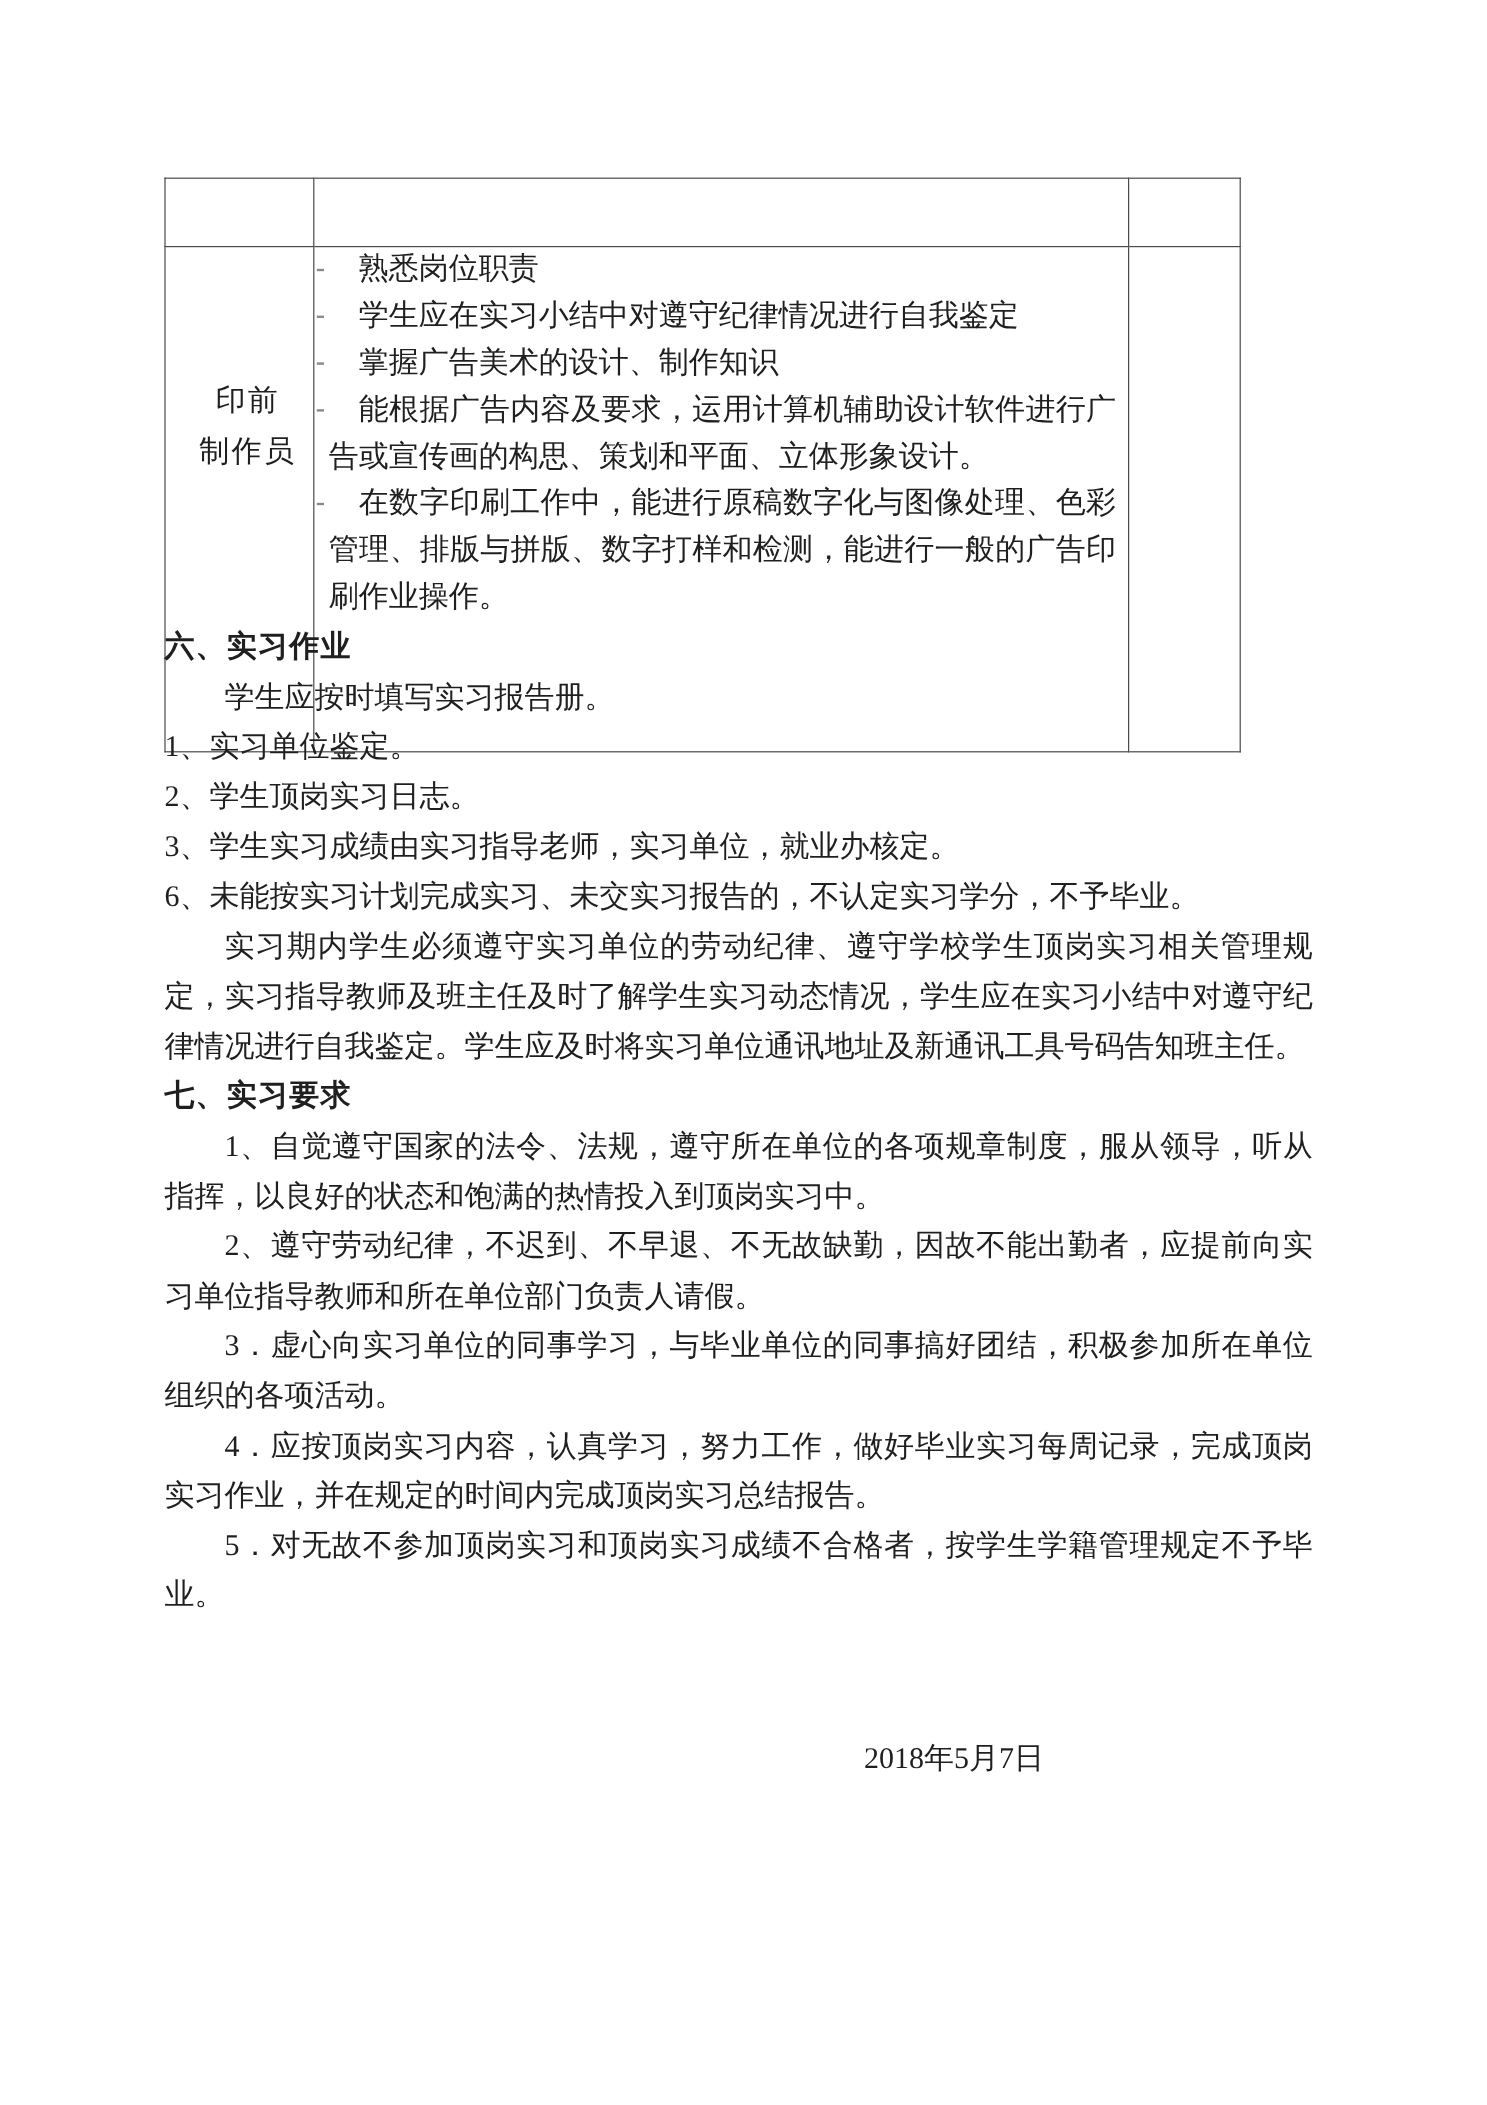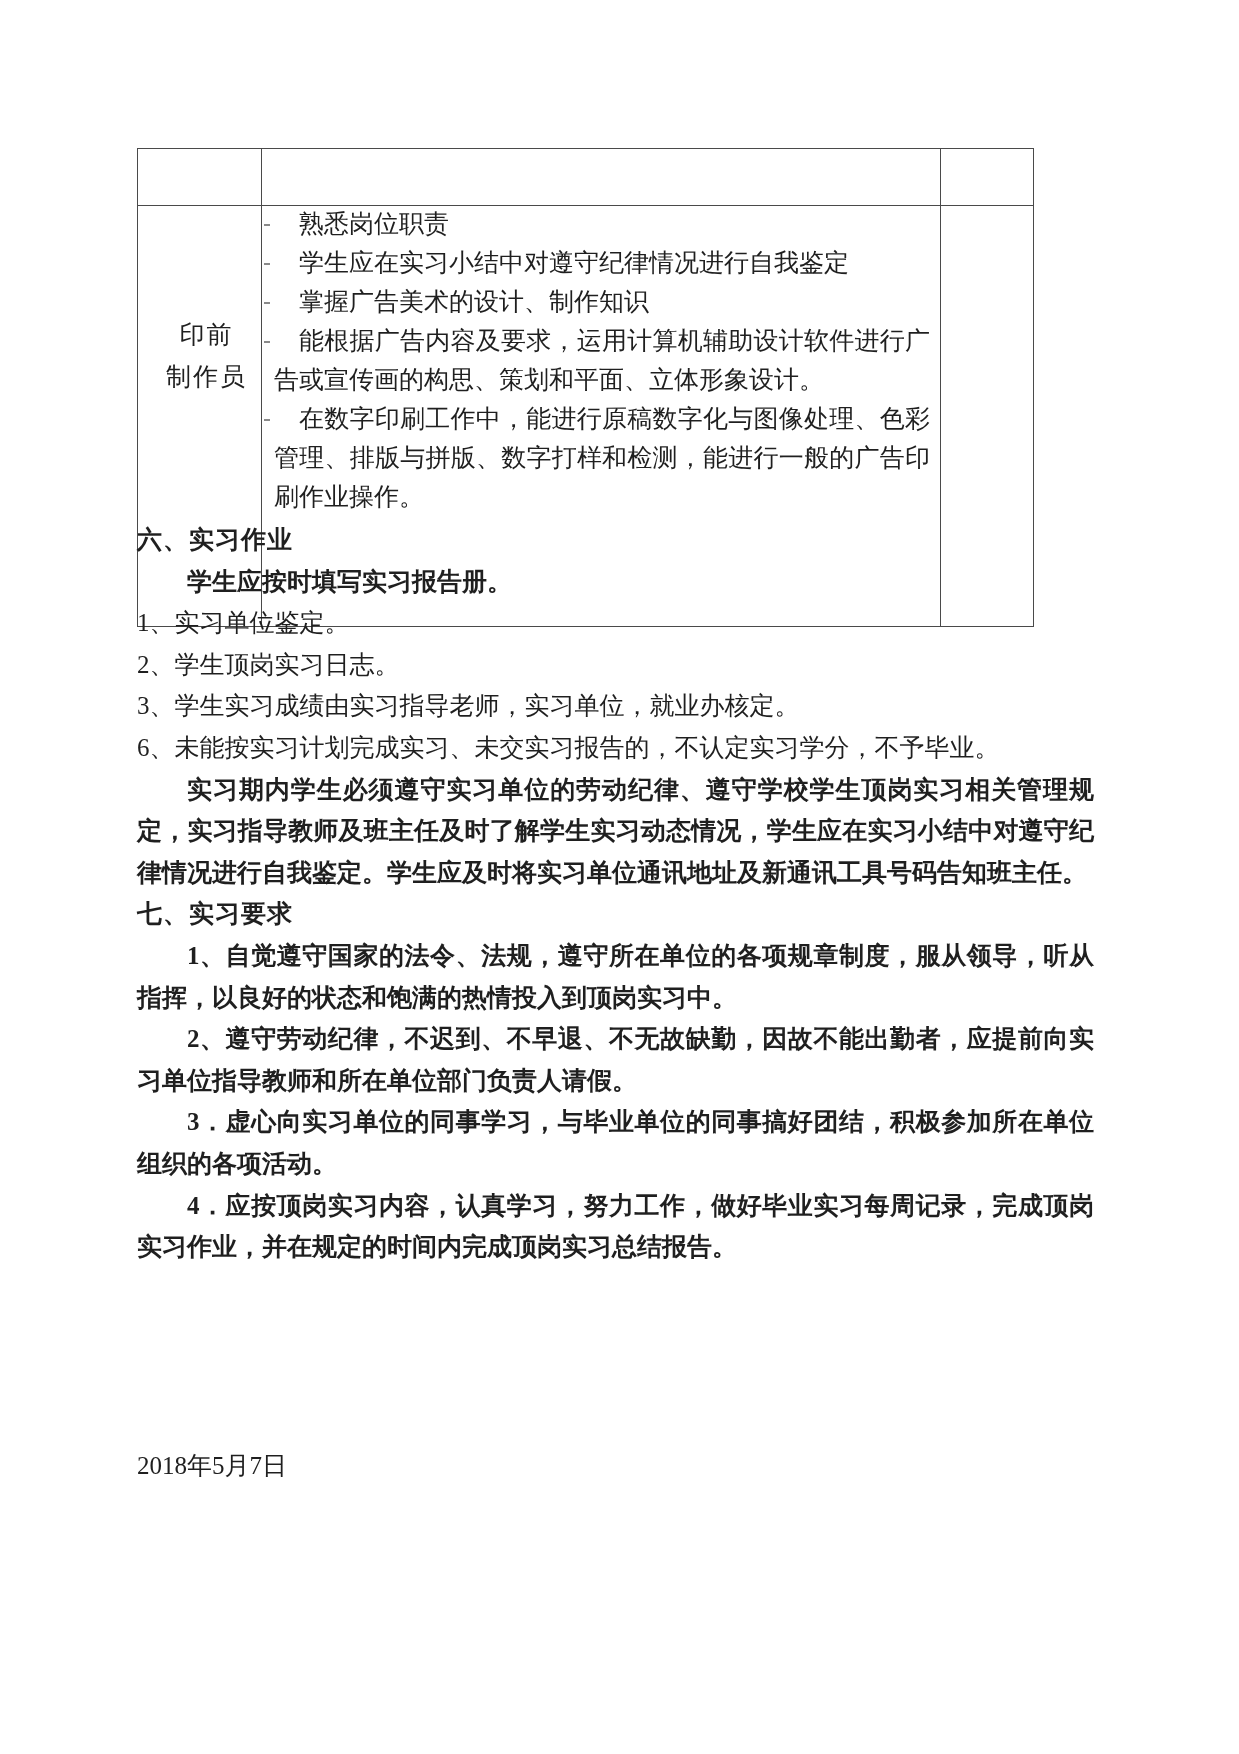--- a/index.html
+++ b/index.html
@@ -70,27 +70,28 @@
     top: 519px;
     width: 957px;
     line-height: 41.6px;
     text-align: justify;
   }
   .content .heading {
     font-weight: bold;
     letter-spacing: 1px;
   }
   .content .para { text-indent: 0; }
-  .content .para_indent { text-indent: 2em; font-weight: bold; }
+  .content .para_indent { text-indent: 2em; }
 
   .date-line {
     position: absolute;
     left: 137px;
     top: 1445px;
     width: 733px;
+    text-align: right;
     line-height: 41.6px;
   }
 </style>
 </head>
 <body>
 
 <div class="page">
 
   <table class="job-table">
     <tbody>
@@ -140,17 +141,18 @@
       <div class="text-block heading">七、实习要求</div>
 
       <div class="text-block para_indent">1、自觉遵守国家的法令、法规，遵守所在单位的各项规章制度，服从领导，听从指挥，以良好的状态和饱满的热情投入到顶岗实习中。</div>
 
       <div class="text-block para_indent">2、遵守劳动纪律，不迟到、不早退、不无故缺勤，因故不能出勤者，应提前向实习单位指导教师和所在单位部门负责人请假。</div>
 
       <div class="text-block para_indent">3．虚心向实习单位的同事学习，与毕业单位的同事搞好团结，积极参加所在单位组织的各项活动。</div>
 
       <div class="text-block para_indent">4．应按顶岗实习内容，认真学习，努力工作，做好毕业实习每周记录，完成顶岗实习作业，并在规定的时间内完成顶岗实习总结报告。</div>
 
+      <div class="text-block para_indent">5．对无故不参加顶岗实习和顶岗实习成绩不合格者，按学生学籍管理规定不予毕业。</div>
     </div>
 
   <div class="date-line">2018年5月7日</div>
 
 </div>
 
 </body></html>

